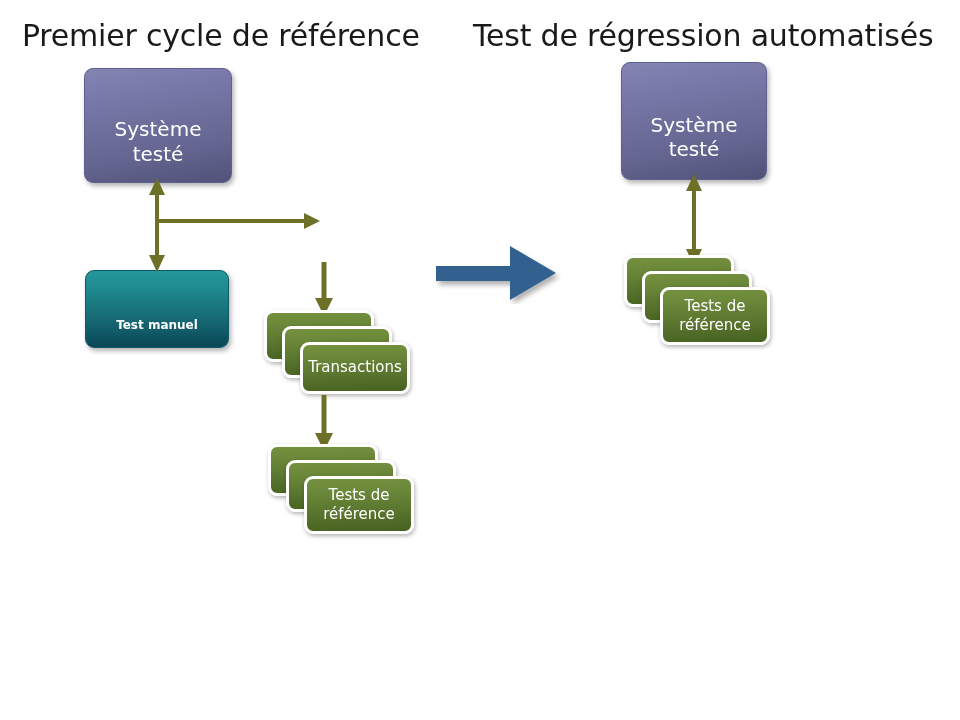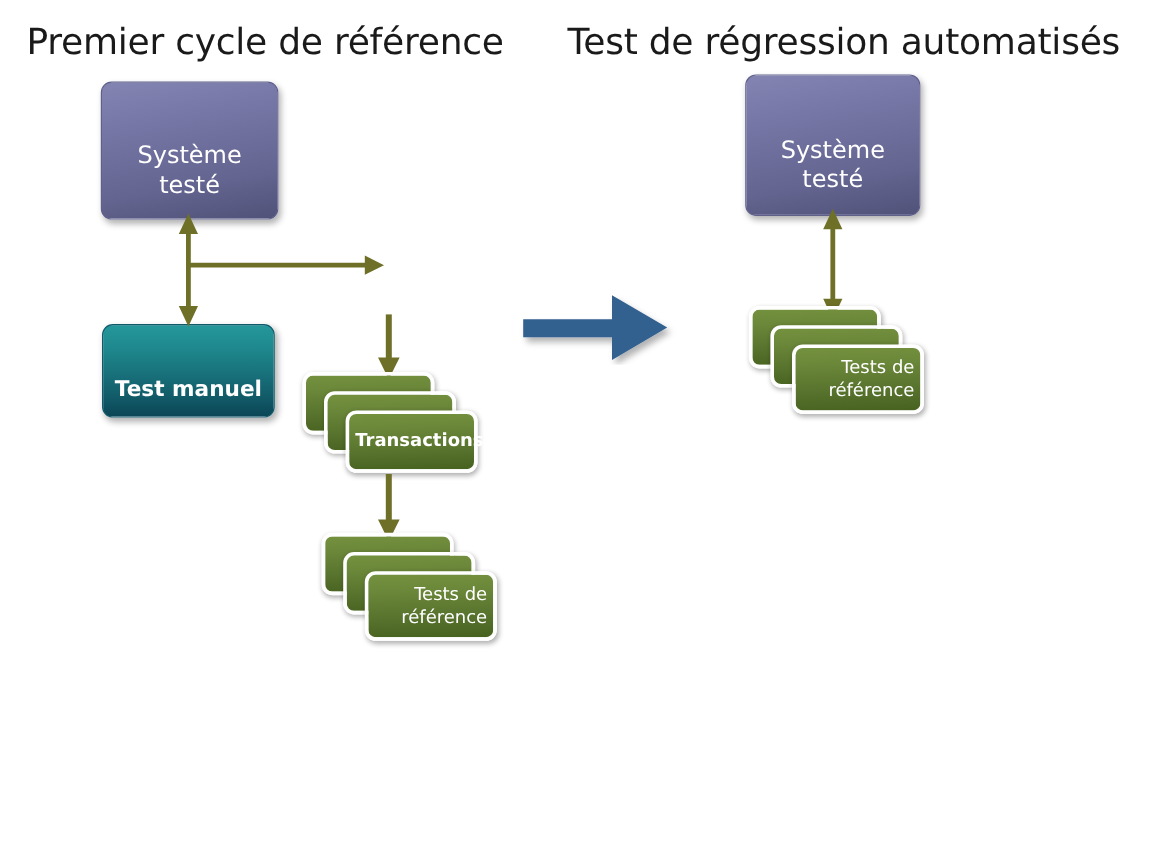--- a/index.html
+++ b/index.html
@@ -56,21 +56,21 @@
   
   .node-purple {
     background: linear-gradient(170deg, #8384b2 0%, #7677a6 28%, #63648f 72%, #515279 100%);
     font-size: 20px;
     border: 1px solid #5f608c;
   }
 
   
   .node-teal {
     background: linear-gradient(180deg, #25979a 0%, #1f8b90 22%, #14636f 70%, #0b4656 100%);
-    font-size: 18px;
+    font-size: 12px;
     font-weight: bold;
     border: 1px solid #10596a;
   }
 
   
   .node-olive {
     background: linear-gradient(150deg, #d6d172 0%, #cfc95f 22%, #b8b33f 62%, #a7a233 100%);
     border: 4px solid #eeecc0;
     border-radius: 14px;
     color: #0e0e0e;
@@ -90,21 +90,21 @@
     box-sizing: border-box;
     box-shadow: 1px 2px 4px rgba(0,0,0,0.30);
     display: flex;
     align-items: center;
     justify-content: center;
     text-align: center;
     color: #ffffff;
     font-size: 15px;
     line-height: 1.30;
   }
-  .card .label { display: block; width: 100%; padding: 0 5px; box-sizing: border-box; text-align: right; }
+  .card .label { display: block; width: 100%; padding: 0 5px; box-sizing: border-box; }
 
   
   .connector { position: absolute; }
   .connector svg { display: block; overflow: visible; }
 
   
   #blue-arrow { position: absolute; }
   #blue-arrow svg { display: block; }
 </style>
 </head>
@@ -140,21 +140,21 @@
   </div>
 
 
   <div class="connector" style="left:310px; top:262px; width:30px; height:56px;">
     <svg width="30" height="56" viewBox="0 0 30 56">
       <line x1="14" y1="0" x2="14" y2="42" stroke="#6e7028" stroke-width="5"></line>
       <polygon points="14,54 23,36 5,36" fill="#6e7028"></polygon>
     </svg>
   </div>
 
-  <div class="stack" style="left:252px; top:310px; width:160px; height:90px;font-weight:bold;">
+  <div class="stack" style="left:264px; top:310px; width:160px; height:90px;">
     <div class="card" style="left:0px;  top:0px;  width:110px; height:52px;"></div>
     <div class="card" style="left:18px; top:16px; width:110px; height:52px;"></div>
     <div class="card" style="left:36px; top:32px; width:110px; height:52px;">
       <span class="label">Transactions</span>
     </div>
   </div>
 
   <div class="connector" style="left:310px; top:395px; width:30px; height:58px;">
     <svg width="30" height="58" viewBox="0 0 30 58">
       <line x1="14" y1="0" x2="14" y2="44" stroke="#6e7028" stroke-width="5"></line>

